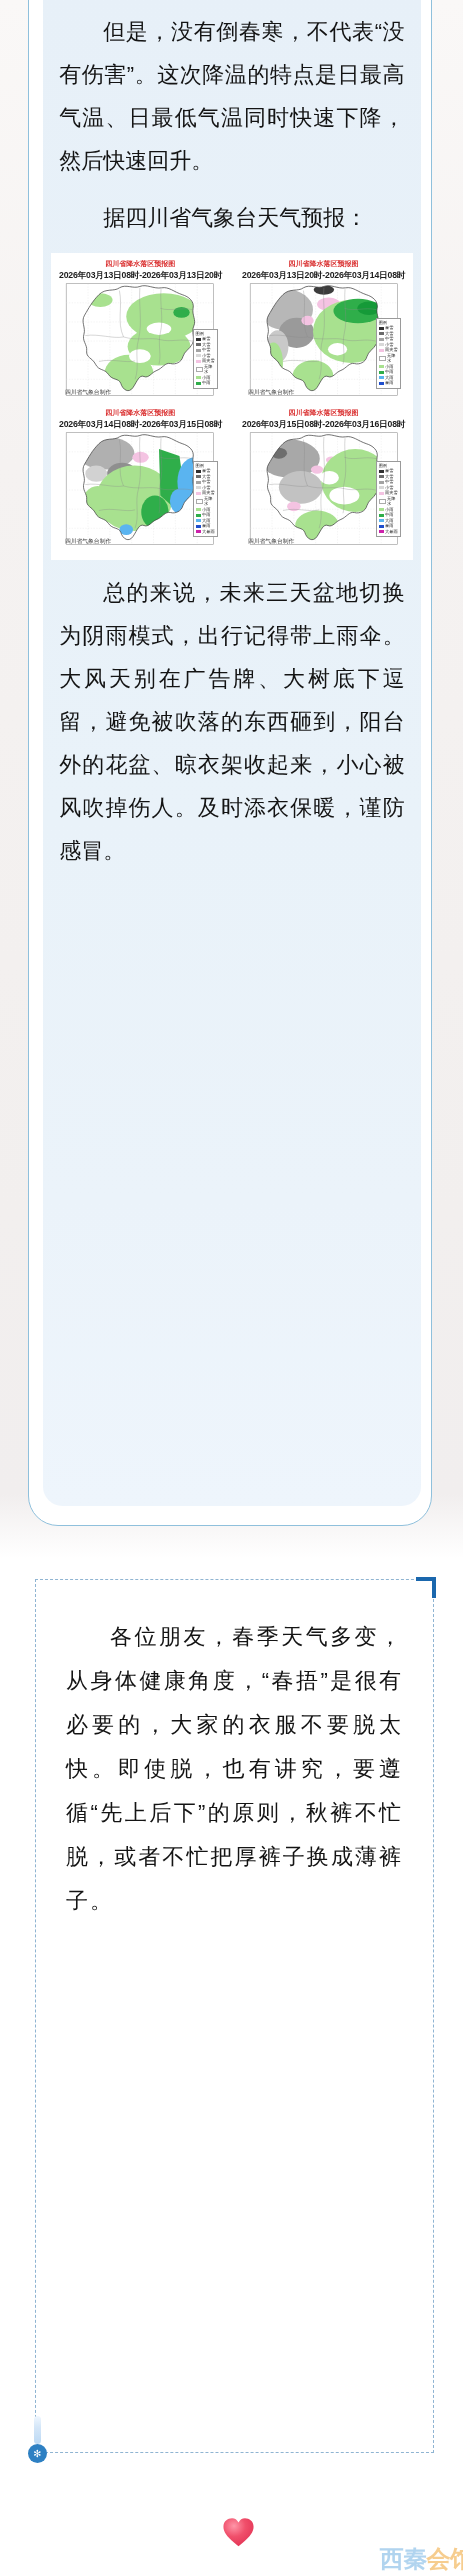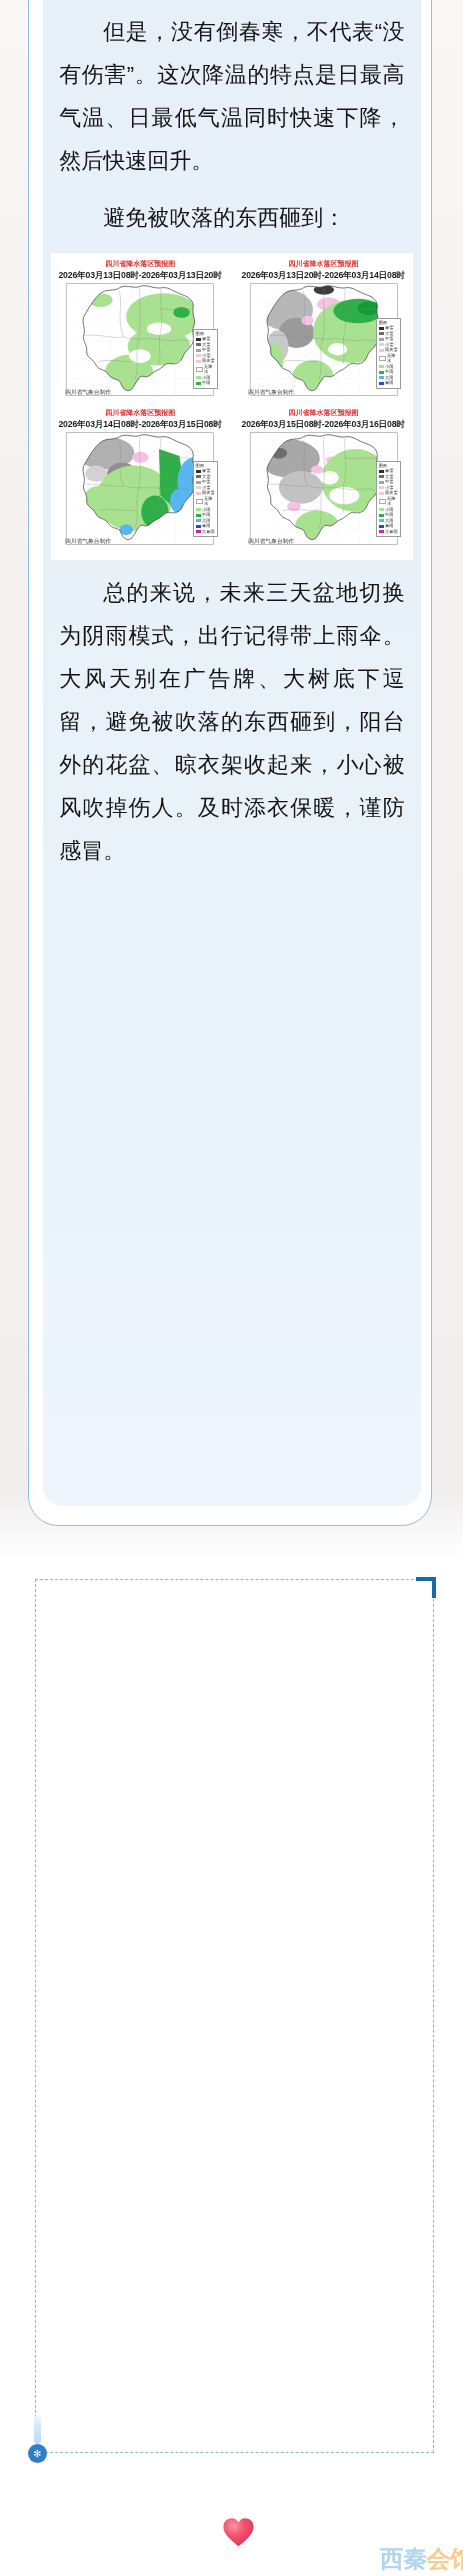--- a/index.html
+++ b/index.html
@@ -13,21 +13,21 @@
   .panel{position:absolute;left:13.5px;right:9.7px;top:37px;bottom:19.3px;box-sizing:border-box;
     background:linear-gradient(180deg,#e7f0f8 0%,#e9f2f9 55%,#ebf3fa 80%,#eef5fc 100%);
     border-radius:0 0 19.3px 19.3px;padding:30px 16.7px 0;overflow:hidden;}
   p.article{margin:0 0 14px;font-size:22px;line-height:43px;color:#141414;
     text-align:justify;text-indent:2em;word-break:break-all;}
   
   .maps{background:#fff;margin:9px -8.4px 10.3px;padding:6.4px 7.7px 9px;
     display:grid;grid-template-columns:1fr 1fr;column-gap:19.3px;row-gap:5.2px;}
   figure.map-panel{margin:0;}
   .map-title{font-size:7px;font-weight:700;color:#d92b2b;text-align:center;line-height:9.7px;}
-  .map-date{font-size:8.7px;font-weight:700;color:#1d1d1d;text-align:left;line-height:12.2px;letter-spacing:-0.2px;}
+  .map-date{font-size:8.7px;font-weight:700;color:#1d1d1d;text-align:right;line-height:12.2px;letter-spacing:-0.2px;}
   .map-frame{position:relative;}
   .map-frame svg{display:block;width:100%;height:auto;}
   .map-maker{position:absolute;left:6.4px;bottom:5.8px;font-size:5.8px;color:#333;}
   .legend{position:absolute;right:4.5px;bottom:14px;width:24.5px;box-sizing:border-box;
     background:rgba(255,255,255,.96);border:0.6px solid #9a9a9a;padding:1.3px 1.3px 1.9px;
     font-size:4.2px;line-height:5.5px;color:#222;}
   .lg-title{display:block;}
   .lg-row{display:flex;align-items:center;gap:1.3px;}
   .sw{width:5.2px;height:3.2px;flex:none;display:inline-block;}
   
@@ -50,21 +50,21 @@
   .wm-a{color:#abd1ee}.wm-b{color:#f6c986}
 </style>
 </head>
 <body>
 
 <div class="page">
 
   <section class="card1">
     <div class="panel">
       <p class="article">但是，没有倒春寒，不代表“没有伤害”。这次降温的特点是日最高气温、日最低气温同时快速下降，然后快速回升。</p>
-      <p class="article">避免被吹落的东西砸到：</p>
+      <p class="article">据四川省气象台天气预报：</p>
 
       <div class="maps">
 
         <figure class="map-panel">
           <div class="map-title">四川省降水落区预报图</div>
           <div class="map-date">2026年03月13日08时-2026年03月13日20时</div>
           <div class="map-frame">
             <svg viewBox="0 0 240 178">
               <rect x="12" y="4" width="216" height="164" fill="#ffffff" stroke="#8a8a8a" stroke-width="0.8"></rect>
               <path d="M12,32h216M12,60h216M12,88h216M12,116h216M12,144h216M44,4v164M76,4v164M108,4v164M140,4v164M172,4v164M204,4v164" stroke="#e3e3e3" stroke-width="0.6" stroke-dasharray="2 2" fill="none"></path>
@@ -351,20 +351,21 @@
         </figure>
 
       </div>
 
       <p class="article">总的来说，未来三天盆地切换为阴雨模式，出行记得带上雨伞。大风天别在广告牌、大树底下逗留，避免被吹落的东西砸到，阳台外的花盆、晾衣架收起来，小心被风吹掉伤人。及时添衣保暖，谨防感冒。</p>
     </div>
   </section>
 
   <section class="card2">
     <span class="bracket"></span>
+    <p class="article">各位朋友，春季天气多变，从身体健康角度，“春捂”是很有必要的，大家的衣服不要脱太快。即使脱，也有讲究，要遵循“先上后下”的原则，秋裤不忙脱，或者不忙把厚裤子换成薄裤子。</p>
     <span class="thermo-bar"></span>
     <span class="thermo-bulb">
         <span>✻</span>
       </span>
   </section>
 
 
   <div class="heart-wrap">
     <svg width="33" height="31" viewBox="0 0 46 42">
       <defs>

